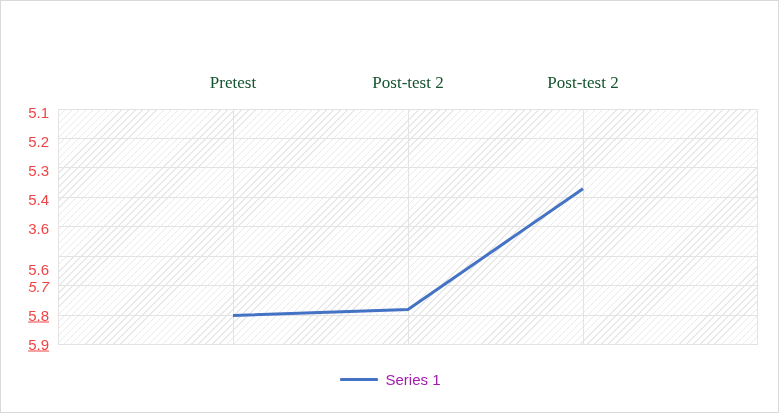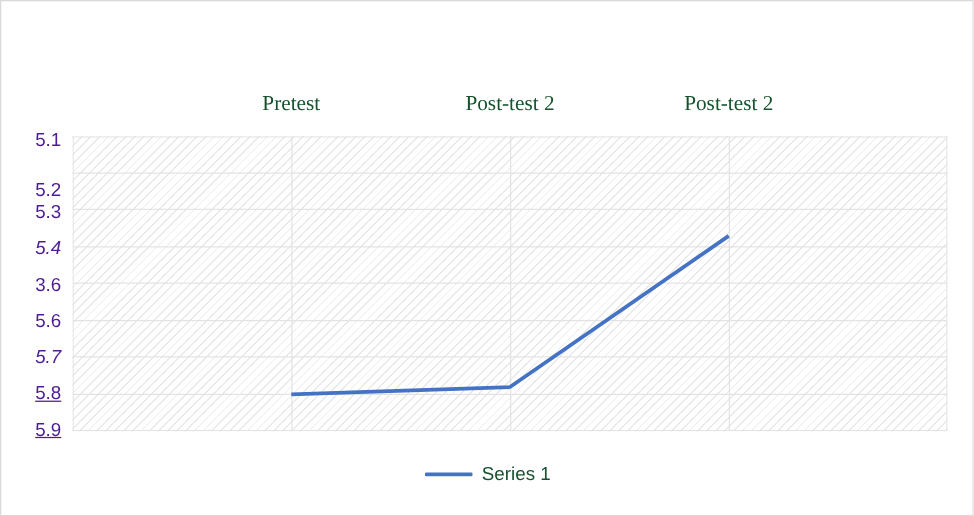--- a/index.html
+++ b/index.html
@@ -61,21 +61,21 @@
     top: 108px;
     width: 52px;
     height: 236px;
   }
   .y-label {
     position: absolute;
     right: 4px;
     transform: translateY(-50%);
     font-family: "Liberation Sans", sans-serif;
     font-size: 15px;
-    color: #4c1d95;
+    color: #ef4444;
     white-space: nowrap;
   }
 
   
   #plot-area {
     position: absolute;
     left: 57px;
     top: 108px;
     width: 700px;
     height: 236px;
@@ -125,43 +125,43 @@
   }
   #legend-swatch {
     display: block;
     width: 38px;
     height: 3px;
     border-radius: 1px;
   }
   #legend-label {
     font-family: "Liberation Sans", sans-serif;
     font-size: 15px;
-    color: #14532d;
+    color: #a21caf;
     white-space: nowrap;
   }
 </style>
 </head>
 <body>
 
 <div id="chart-canvas">
 
 
   <div id="category-labels">
     <span class="cat-label" style="left: 175px;">Pretest</span>
     <span class="cat-label" style="left: 350px;">Post-test 2</span>
     <span class="cat-label" style="left: 525px;">Post-test 2</span>
   </div>
 
   <div id="y-axis-labels">
     <span class="y-label" style="top:3px;">5.1</span>
-    <span class="y-label" style="top:43px;">5.2</span>
+    <span class="y-label" style="top:32px;">5.2</span>
     <span class="y-label" style="top:61px;">5.3</span>
-    <span class="y-label" style="top:90px;font-style:italic;">5.4</span>
+    <span class="y-label" style="top:90px;">5.4</span>
     <span class="y-label" style="top:119px;">3.6</span>
-    <span class="y-label" style="top:148px;">5.6</span>
+    <span class="y-label" style="top:160px;">5.6</span>
     <span class="y-label" style="top:177px;font-style:italic;">5.7</span>
     <span class="y-label" style="top:206px;text-decoration:underline;">5.8</span>
     <span class="y-label" style="top:235px;text-decoration:underline;">5.9</span>
   </div>
 
   <div id="plot-area">
     <div class="grid-h" style="top:0px;"></div>
     <div class="grid-h" style="top:29px;"></div>
     <div class="grid-h" style="top:58px;"></div>
     <div class="grid-h" style="top:88px;"></div>

